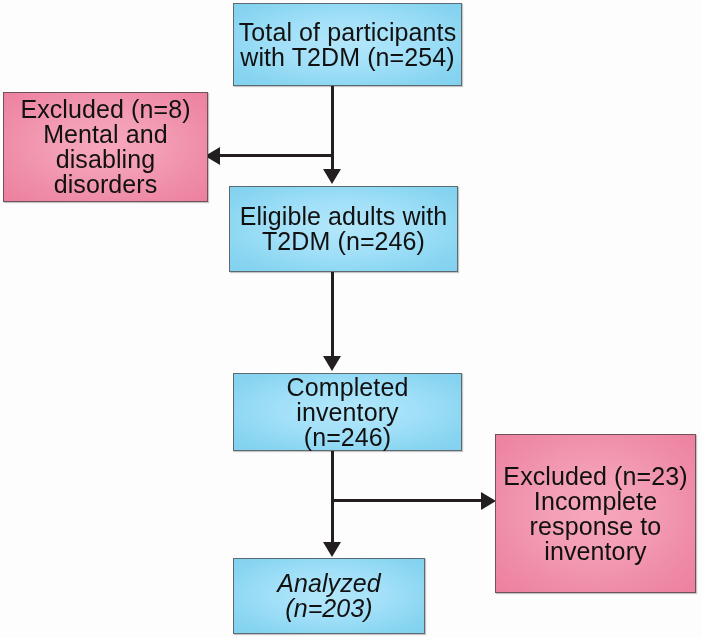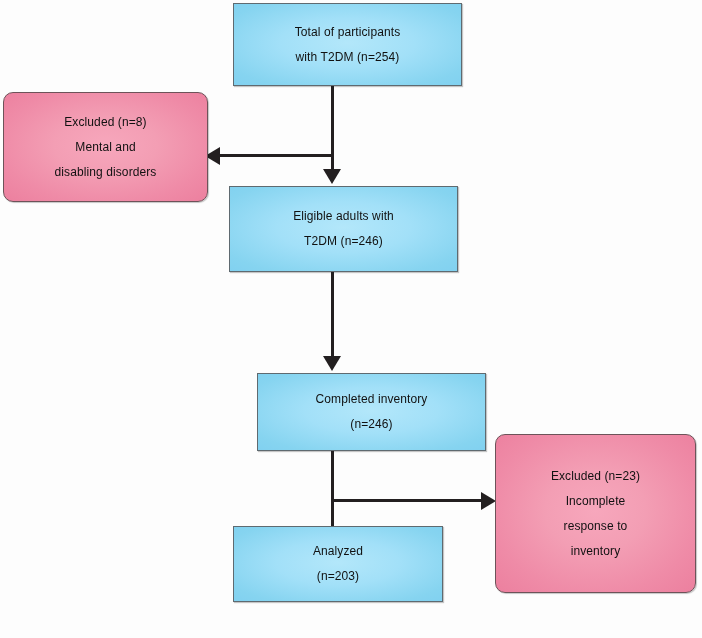--- a/index.html
+++ b/index.html
@@ -18,38 +18,37 @@
 
   .node {
     position: absolute;
     box-sizing: border-box;
     display: flex;
     align-items: center;
     justify-content: center;
     text-align: center;
     border: 1px solid #5b6166;
     color: #111111;
-    font-size: 12px;
+    font-size: 25px;
     line-height: 25px;
     letter-spacing: 0.1px;
     white-space: pre-line;
     box-shadow: 1px 1px 1px rgba(0,0,0,0.22);
   }
 
   .node.blue {
     background: radial-gradient(ellipse 78% 80% at 50% 48%,
                 #b3e7fa 0%, #a2e0f8 38%, #86d4f0 76%, #7ecff0 100%);
     border-color: #5f6a70;
   }
 
   .node.pink {
     background: radial-gradient(ellipse 72% 74% at 50% 48%,
                 #f7a7bc 0%, #f39eb4 35%, #ef8ba7 72%, #ec7f9e 100%);
     border-color: #6d5359;
-    border-radius: 10px;
   }
 
   
   .vline, .hline {
     position: absolute;
     background: #231f20;
   }
   .vline { width: 3px; }
   .hline { height: 3px; }
 
@@ -91,30 +90,30 @@
   <div class="node pink" style="left:3px; top:92px; width:205px; height:110px;">Excluded (n=8)
 Mental and
 disabling disorders</div>
 
   <div class="node blue" style="left:229px; top:186px; width:229px; height:86px;">Eligible adults with
 T2DM (n=246)</div>
 
   <div class="vline" style="left:331px; top:272px; width:3px; height:86px;"></div>
   <div class="arrow down" style="left:323px; top:356px;"></div>
 
-  <div class="node blue" style="left:233px; top:373px; width:229px; height:78px;margin-left:24px;">Completed inventory
+  <div class="node blue" style="left:233px; top:373px; width:229px; height:78px;">Completed inventory
 (n=246)</div>
 
   <div class="vline" style="left:331px; top:451px; width:3px; height:93px;"></div>
   <div class="arrow down" style="left:323px; top:542px;"></div>
 
   <div class="hline" style="left:332px; top:499px; width:152px; height:3px;"></div>
   <div class="arrow right" style="left:481px; top:492px;"></div>
 
   <div class="node pink" style="left:495px; top:434px; width:201px; height:159px;">Excluded (n=23)
 Incomplete
 response to
 inventory</div>
 
-  <div class="node blue" style="left:233px; top:526px; width:210px; height:76px;">Analyzed
+  <div class="node blue" style="left:233px; top:558px; width:192px; height:76px;font-style:italic;">Analyzed
 (n=203)</div>
 
 </div>
 
 </body></html>

